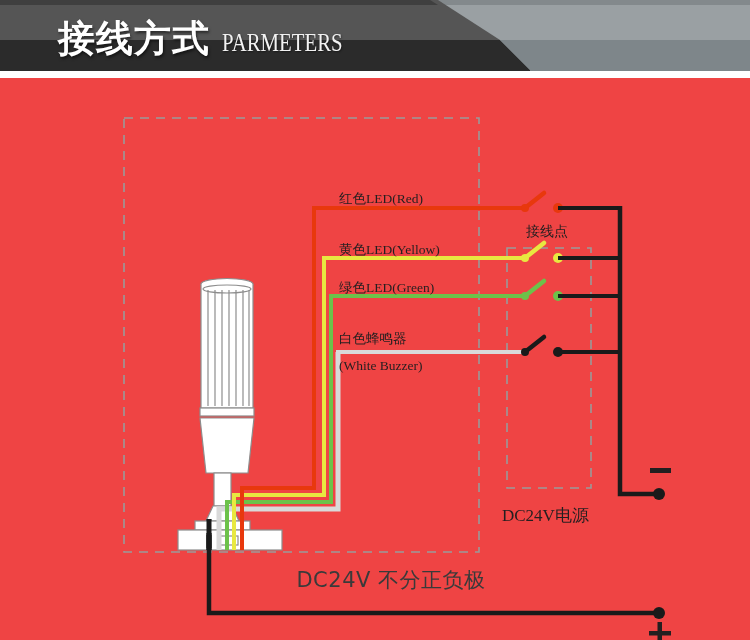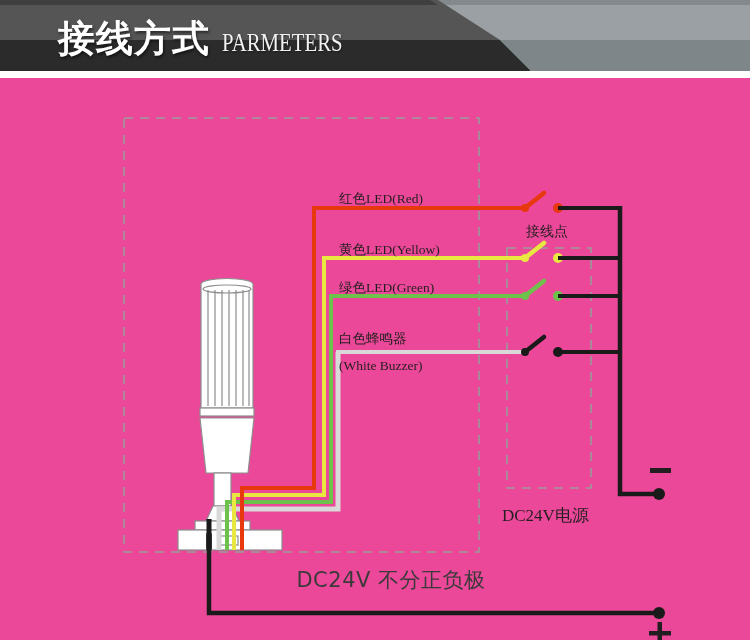--- a/index.html
+++ b/index.html
@@ -11,21 +11,21 @@
     width: 750px;
     height: 640px;
     font-family: "Liberation Serif", serif;
     overflow: hidden;
     position: relative;
   }
   #page {
     position: relative;
     width: 750px;
     height: 640px;
-    background: #ec4899;
+    background: #ef4444;
   }
 
   
   #banner {
     position: absolute;
     left: 0;
     top: 0;
     width: 750px;
     height: 78px;
     overflow: hidden;

